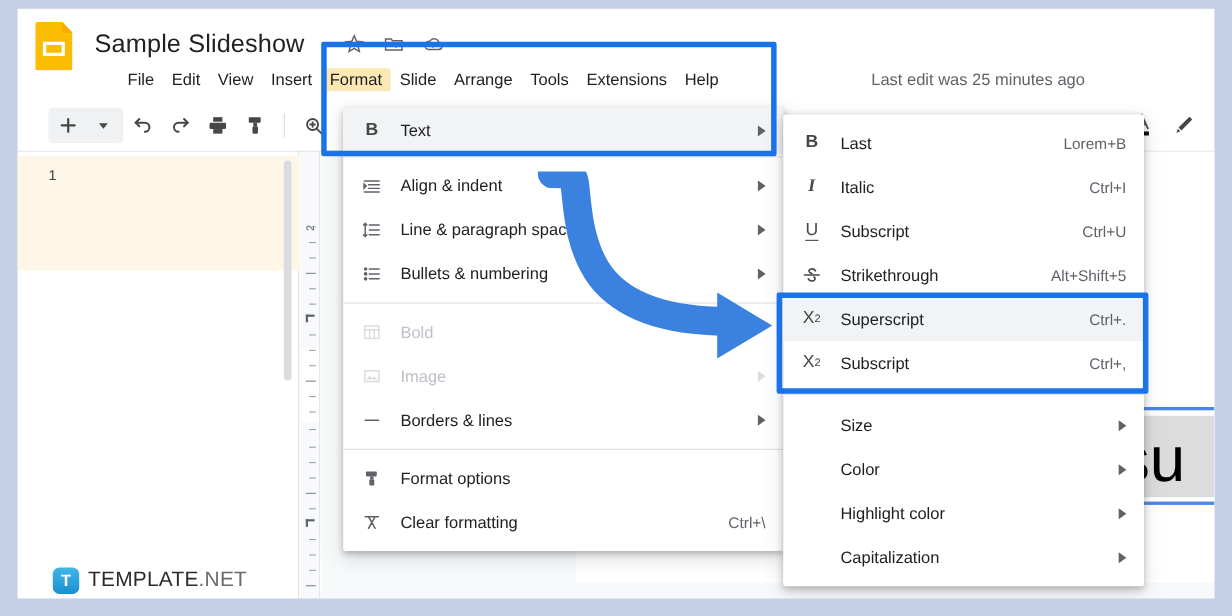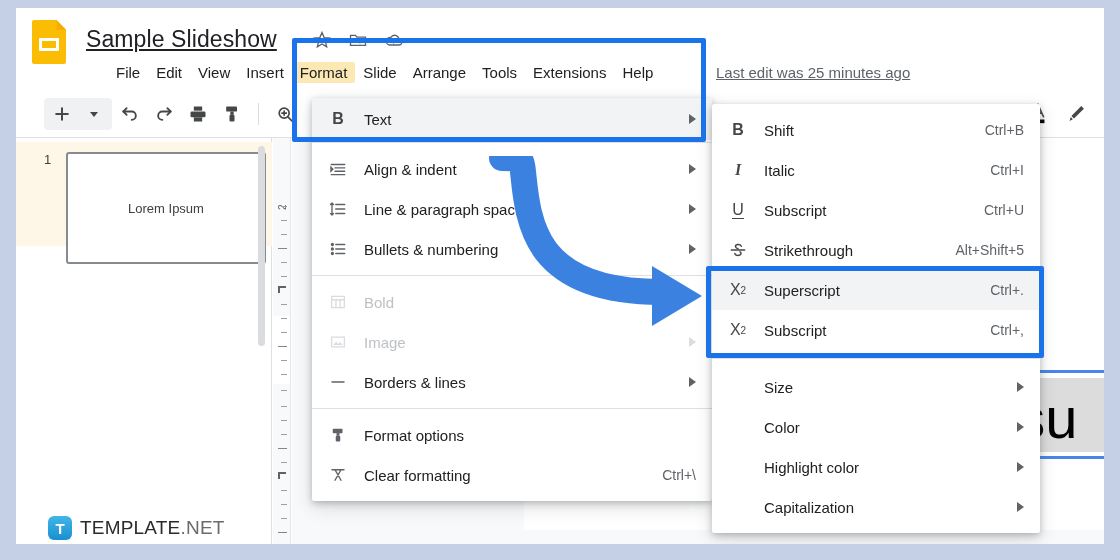--- a/index.html
+++ b/index.html
@@ -33,35 +33,35 @@
     position:absolute; right:0; top:0; width:28%; height:22%;
     background:#f9ab00;
     clip-path: polygon(0 0, 100% 100%, 0 100%);
   }
   .slides-logo .screen {
     position:absolute; left:20%; top:40%; width:60%; height:30%;
     border:3px solid #fff; border-radius:1px;
   }
   .doc-title {
     position:absolute; left:70px; top:18px;
-    font-size:23px; color:#202124; letter-spacing:.1px; white-space:nowrap;text-decoration:underline;
+    font-size:23px; color:#202124; letter-spacing:.1px; white-space:nowrap;
   }
   .title-icons { position:absolute; left:296px; top:22px; display:flex; gap:16px; align-items:center; }
   .ticon { width:20px; height:20px; color:#5f6368; display:block; }
 
   .menubar {
     position:absolute; left:92px; top:54px;
     display:flex; align-items:center; gap:0px;
     font-size:15px; color:#202124; white-space:nowrap;
   }
   .menubar .mi { padding:2px 8px; }
   .menubar .mi.active { background:#fce8b2; border-radius:2px; }
   .lastedit {
-    position:absolute; left:700px; top:56px;
-    font-size:15px; color:#5f6368; text-decoration:underline; white-space:nowrap;
+    position:absolute; left:776px; top:56px;
+    font-size:15px; color:#5f6368; white-space:nowrap;
   }
 
   
   .toolbar {
     position:absolute; left:0; top:82px; width:1088px; height:48px;
     background:#fff; border-bottom:1px solid #e0e0e0;
   }
   .tb-left { position:absolute; left:28px; top:8px; display:flex; align-items:center; gap:2px; }
   .tb-btn {
     width:32px; height:32px; display:flex; align-items:center; justify-content:center;
@@ -293,23 +293,20 @@
           <path d="M17.8 3.4 20.6 6.2 9.8 17 7 14.2z"></path>
             <path d="M6.2 15.4 8.6 17.8 5 19.6z"></path>
         </svg>
       </div>
     </div>
   </div>
 
   <div class="filmstrip">
     <div class="slide-row">
       <div class="slide-num">1</div>
-      <div class="slide-thumb">
-        <span>Lorem Ipsum</span>
-      </div>
     </div>
     <div class="fs-scroll"></div>
   </div>
 
   <div class="ruler-v">
     <div class="ruler-shade" style="top:178px;height:68px;"></div>
     <div class="track">
       <div class="rnum" style="top:72px;">2</div>
       <div class="tick" style="top:68px;"></div>
       <div class="tick" style="top:82px;"></div>
@@ -451,22 +448,22 @@
       <span class="accel">Ctrl+\</span>
     </div>
   </div>
 
   <div class="menu" id="text-submenu">
 
     <div class="mitem">
       <span class="ic">
           <b style="font-size:16px;color:#444746;">B</b>
         </span>
-      <span class="lbl">Shift</span>
-      <span class="accel">Ctrl+B</span>
+      <span class="lbl">Last</span>
+      <span class="accel">Lorem+B</span>
     </div>
 
     <div class="mitem">
       <span class="ic">
           <i style="font-size:16px;font-weight:bold;color:#444746;font-family:'Liberation Serif',serif;">I</i>
         </span>
       <span class="lbl">Italic</span>
       <span class="accel">Ctrl+I</span>
     </div>
 

